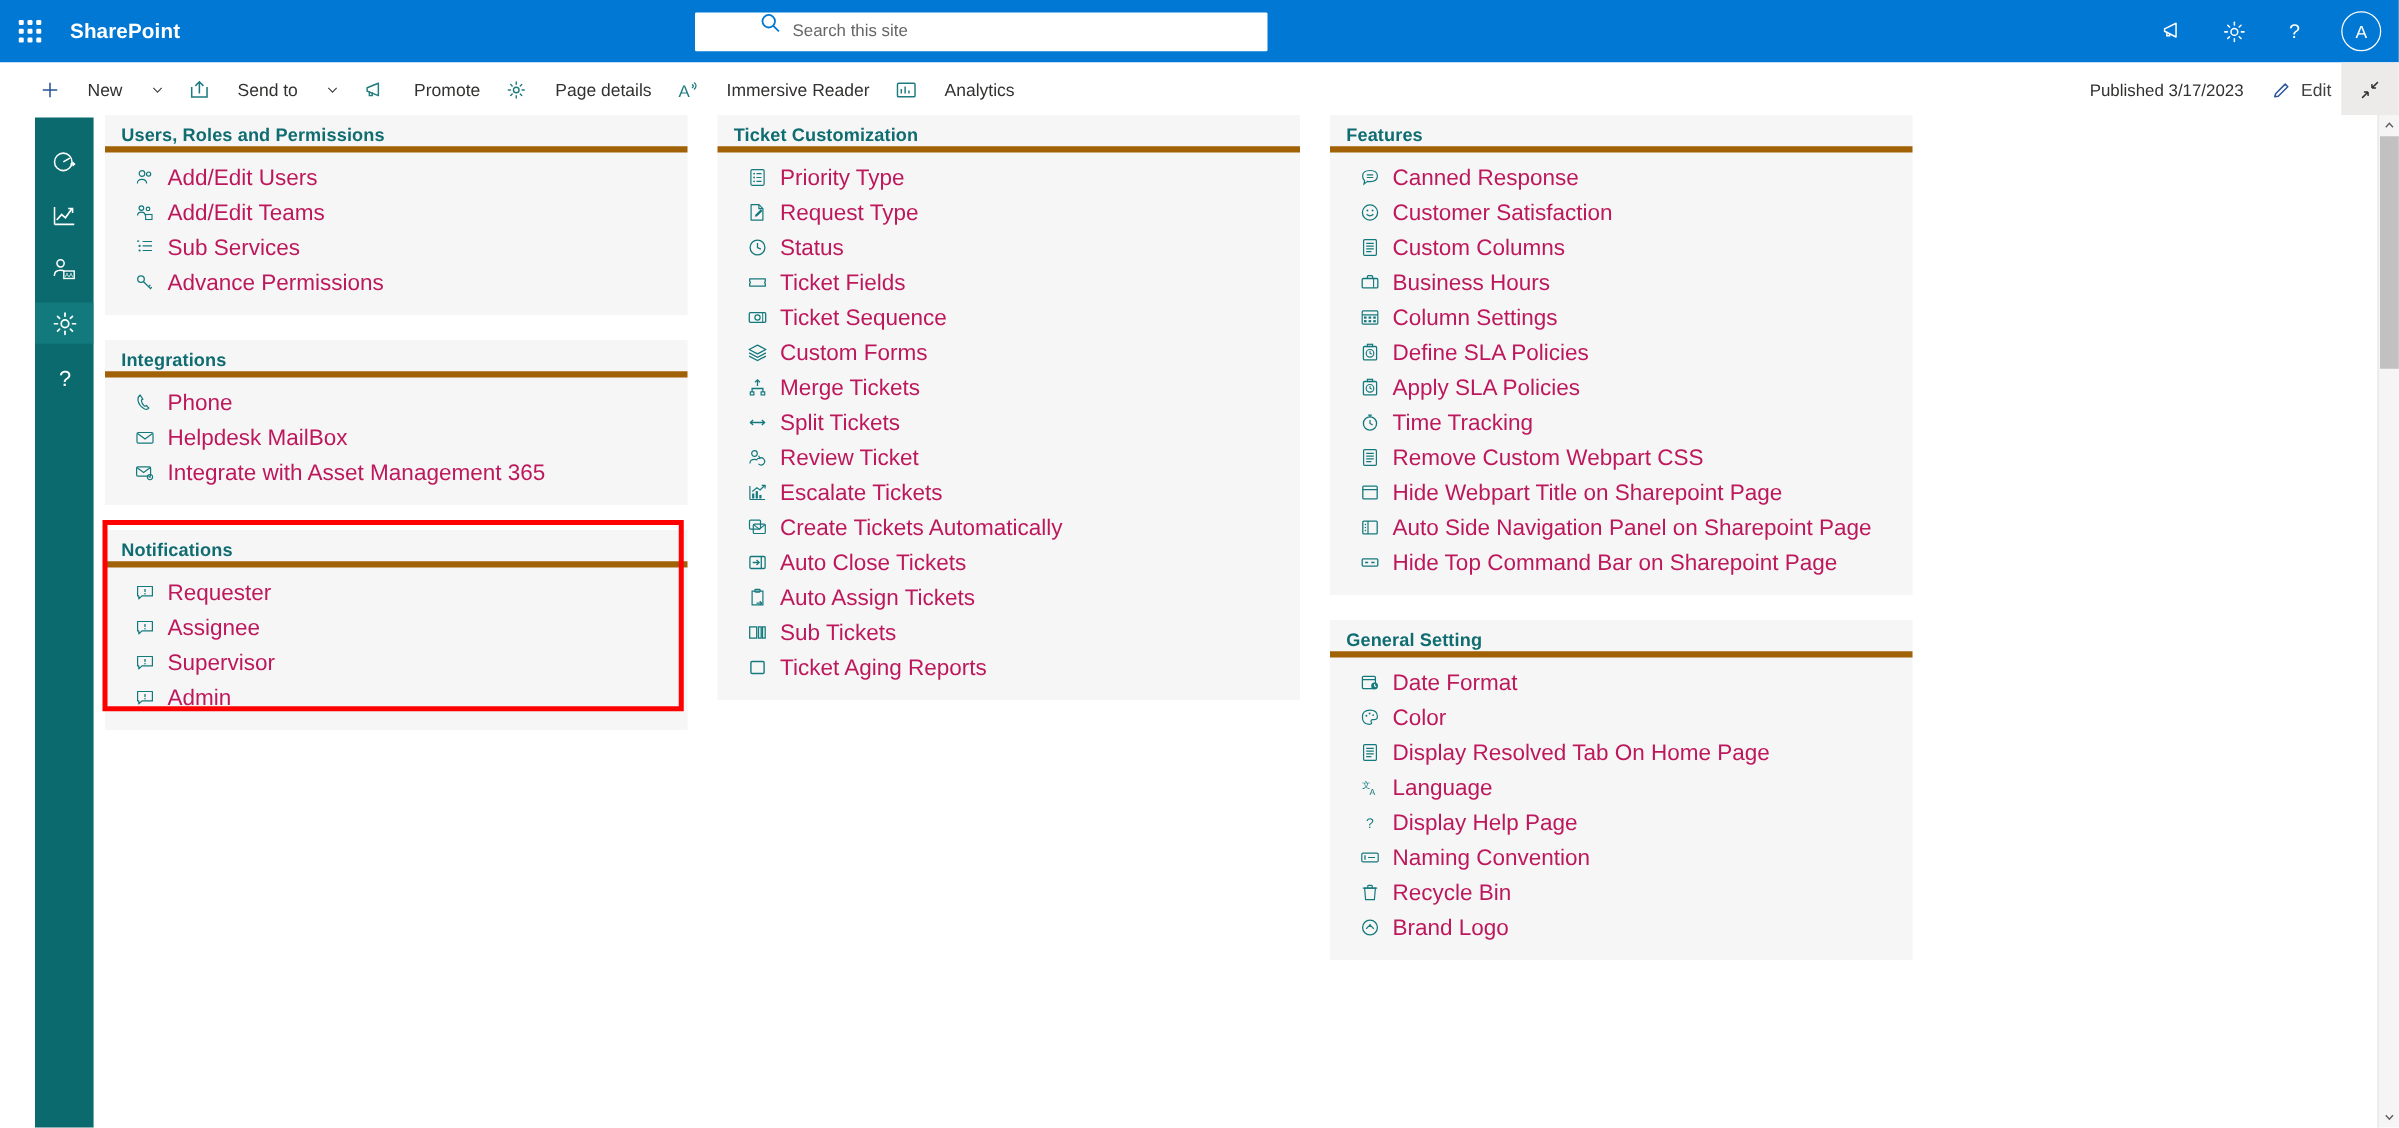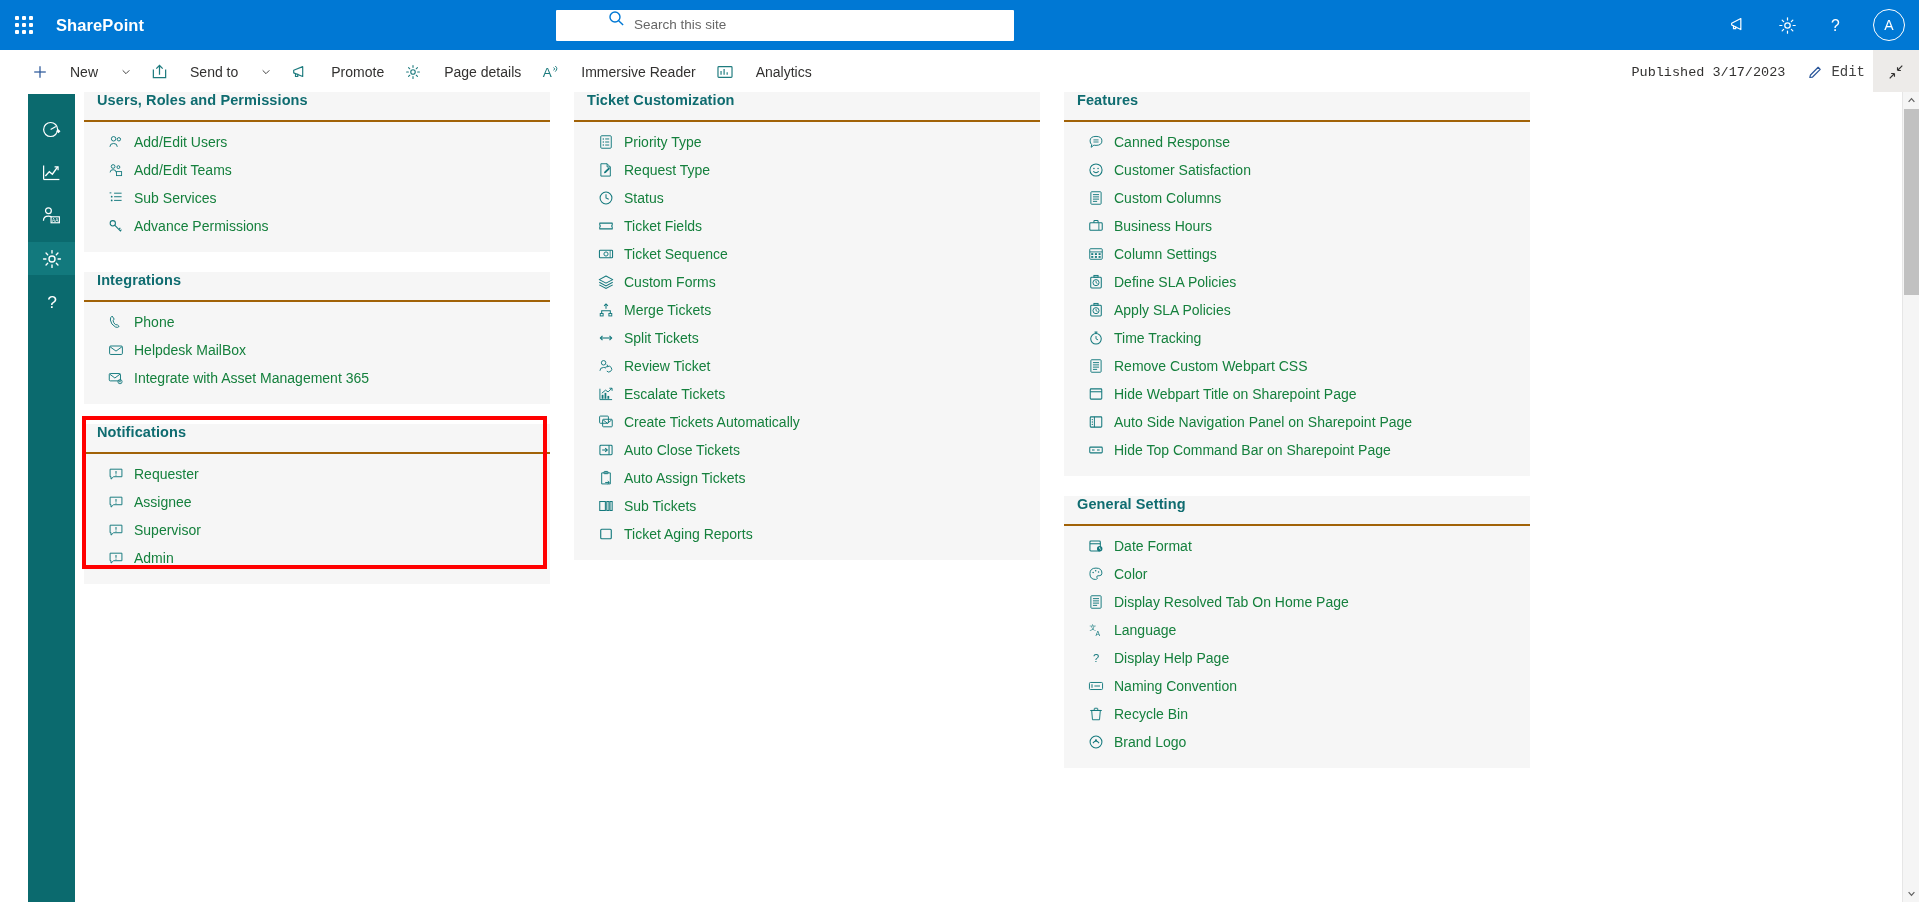--- a/index.html
+++ b/index.html
@@ -70,21 +70,21 @@
   .cmd {
     display: flex; align-items: center; height: 44px;
     padding: 0 10px; cursor: pointer;
     color: #323130; font-size: 14px; white-space: nowrap; gap: 15px;
   }
   .cmd:first-child { margin-left: 22px; }
   .cmd .glyph { display: flex; align-items: center; margin-right: 7px; color: #005a9e; }
   .cmd .chev { margin-left: 8px; display: flex; align-items: center; }
   .cmd-right {
     position: absolute; right: 0; top: 0; height: 44px;
-    display: flex; align-items: center; font-family: Liberation Mono, monospace;
+    display: flex; align-items: center;
   }
   .published-text { font-size: 13.5px; color: #323130; margin-right: 14px; }
   .edit-btn {
     display: flex; align-items: center; cursor: pointer;
     font-size: 14px; color: #404040; padding: 0 8px; height: 44px;
   }
   .edit-btn .glyph { margin-right: 7px; display: flex; color: #005a9e; }
   .collapse-btn {
     width: 46px; height: 44px; background: #edebe9;
     display: flex; align-items: center; justify-content: center;
@@ -110,39 +110,39 @@
     overflow: hidden;
   }
   .columns {
     position: absolute; left: 0; top: 0;
     display: flex; gap: 24px; padding-left: 9px;
   }
   .col { width: 466px; }
 
   .card { background: #f6f6f6; margin-bottom: 20px; }
   .card-head {
-    height: 30px; display: flex; align-items: flex-start;
+    height: 30px; display: flex; align-items: flex-end;
     padding: 0 0 0 13px;
-    border-bottom: 2px solid #a16207;
+    border-bottom: 5px solid #a16207;
   }
   .card-title {
     color: #0f6c70; font-size: 14.5px; font-weight: bold;
     letter-spacing: .1px;
   }
   .card-body { padding: 6px 0 12px 0; }
   .row {
     display: flex; align-items: center;
     height: 28px; padding-left: 22px; cursor: pointer;
   }
   .row .ic {
     width: 20px; min-width: 20px; display: flex;
     align-items: center; justify-content: center;
     color: #14797d; margin-right: 8px;
   }
-  .row .lbl { font-size: 14px; color: #15803d; white-space: nowrap; }
+  .row .lbl { font-size: 18px; color: #be185d; white-space: nowrap; }
 
   
   .highlight {
     position: absolute; border: 4px solid #ff0000;
     pointer-events: none; z-index: 30;
   }
 
   
   .scroll-track {
     position: absolute; right: 0; top: 92px;

